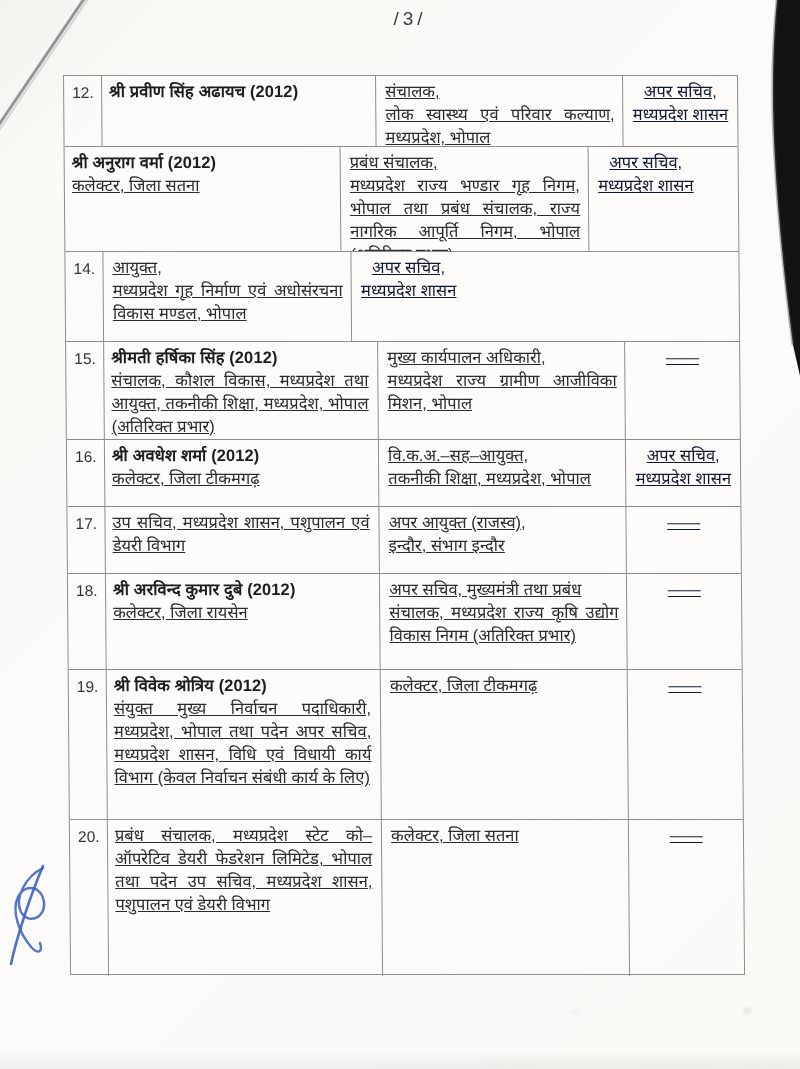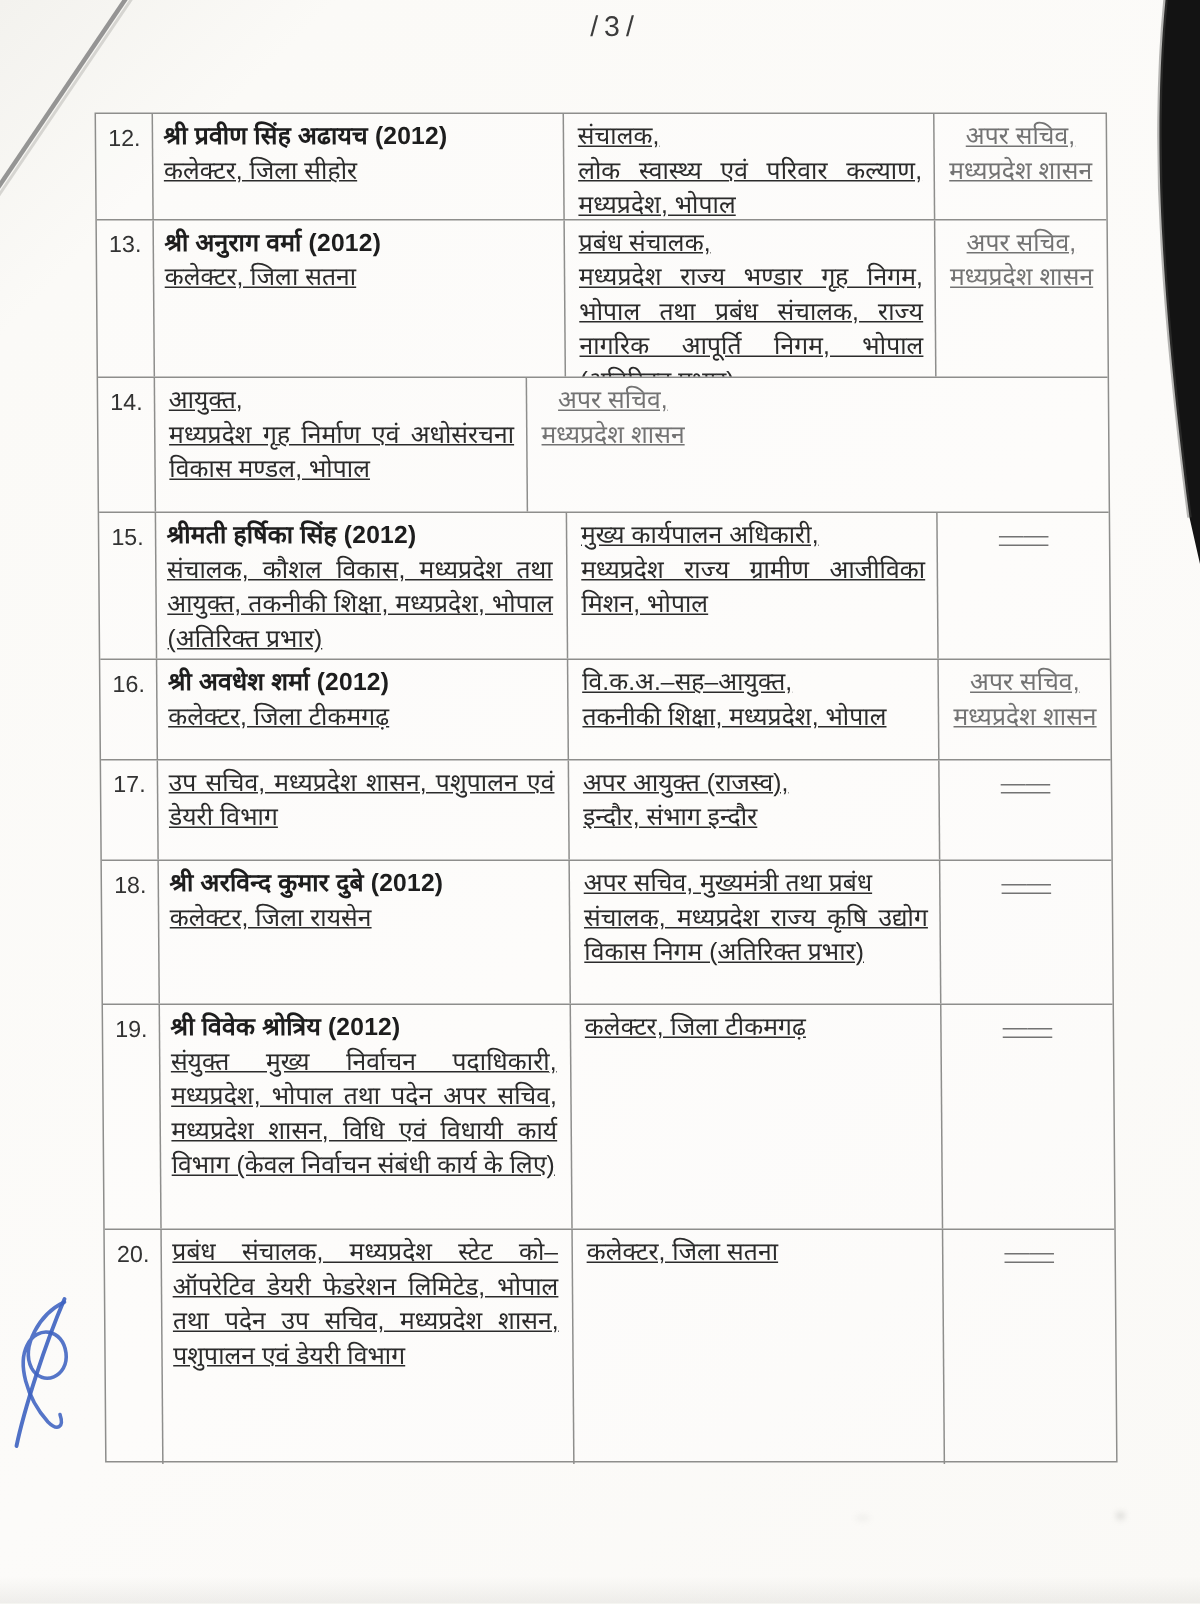--- a/index.html
+++ b/index.html
@@ -27,21 +27,21 @@
   .row:first-child{border-top:none;}
   .c{box-sizing:border-box;overflow:hidden;font-size:16.5px;line-height:23px;}
   .c + .c{border-left:1px solid #8e8e8c;}
   .sn{width:37px;padding:5px 2px 0 8px;font-size:15.5px;color:#333;}
   .who{width:275px;padding:4px 9px 0 7px;}
   .post{width:248px;padding:4px 8px 0 9px;}
   .lvl{width:115px;padding:4px 4px 0 4px;text-align:center;}
   .nm{font-weight:700;color:#1d1d1d;letter-spacing:0.1px;}
   .ds,.pt,.pb,.lv{color:#2b2b2b;text-decoration:underline;}
   .jz{text-align:justify;text-align-last:left;}
-  .lv{color:#737373;}
+  .lv{color:#0f172a;}
   
   .scan-edge{position:absolute;top:0;right:0;width:34px;height:380px;}
   .crease{position:absolute;top:0;left:0;width:100px;height:145px;}
   .scribble{position:absolute;left:2px;top:852px;width:56px;height:118px;}
   .smudge{position:absolute;border-radius:50%;background:#9a9a96;filter:blur(2px);}
   .smudge.a{left:744px;top:1008px;width:6px;height:5px;opacity:.35;}
   .smudge.b{left:570px;top:1010px;width:10px;height:4px;opacity:.12;}
   .bottom-shade{position:absolute;left:0;bottom:0;width:800px;height:18px;
     background:linear-gradient(180deg,rgba(0,0,0,0) 0%,rgba(120,118,112,.10) 100%);}
 </style>
@@ -61,34 +61,32 @@
   <path d="M34,0 L11,0 C6,50 6,110 9,160 C12,215 18,275 27,345 L34,376 Z" fill="#131313"></path>
   <path d="M11,0 C6,50 6,110 9,160 C12,215 18,275 27,345" fill="none" stroke="#4a4a48" stroke-width="3" opacity="0.4"></path>
 </svg>
 
 <div class="doc-table">
 
   <div class="row" style="height:70px">
     <div class="c sn">12.</div>
     <div class="c who">
       <div class="nm">श्री प्रवीण सिंह अढायच (2012)</div>
-      <div class="ds jz">कलेक्टर, जिला सीहोर</div>
     </div>
     <div class="c post">
       <div class="pt">संचालक,</div>
       <div class="pb jz">लोक स्वास्थ्य एवं परिवार कल्याण, मध्यप्रदेश, भोपाल</div>
     </div>
     <div class="c lvl">
       <div class="lv">अपर सचिव,</div>
       <div class="lv">मध्यप्रदेश शासन</div>
     </div>
   </div>
 
   <div class="row" style="height:105px">
-    <div class="c sn">13.</div>
     <div class="c who">
       <div class="nm">श्री अनुराग वर्मा (2012)</div>
       <div class="ds jz">कलेक्टर, जिला सतना</div>
     </div>
     <div class="c post">
       <div class="pt">प्रबंध संचालक,</div>
       <div class="pb jz">मध्यप्रदेश राज्य भण्डार गृह निगम, भोपाल तथा प्रबंध संचालक, राज्य नागरिक आपूर्ति निगम, भोपाल (अतिरिक्त प्रभार)</div>
     </div>
     <div class="c lvl">
       <div class="lv">अपर सचिव,</div>

